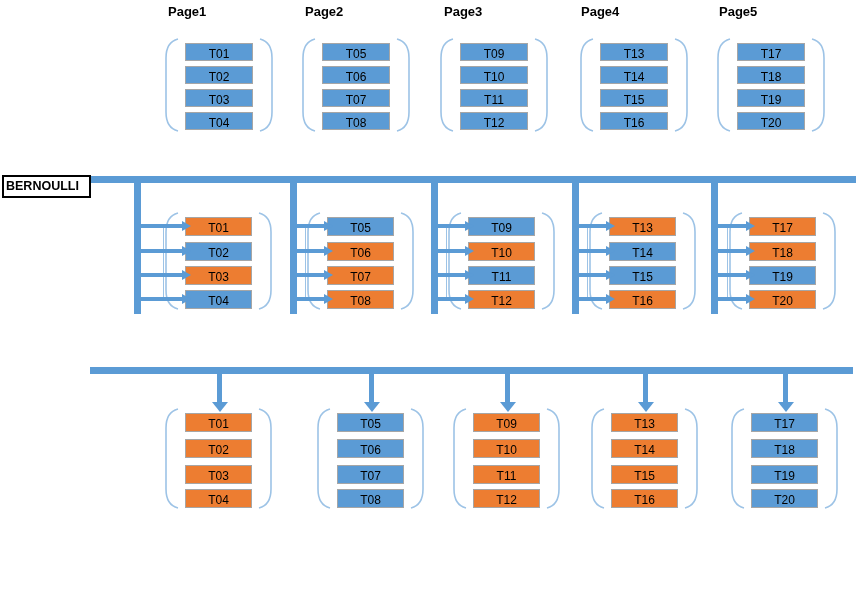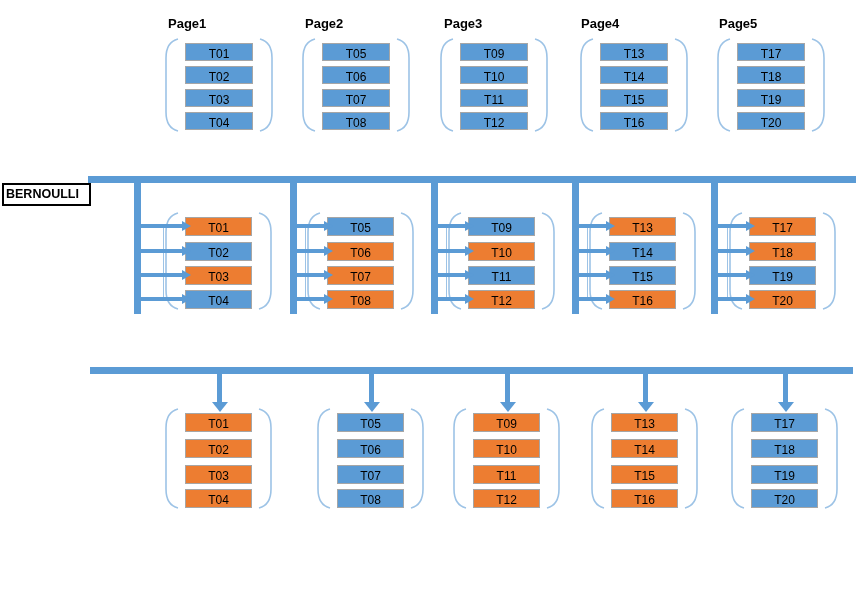--- a/index.html
+++ b/index.html
@@ -1,21 +1,21 @@
 <!DOCTYPE html>
 <html><head>
 <meta charset="utf-8">
 <style>
   html,body{margin:0;padding:0;background:#fff;}
   .canvas{
     position:relative;width:858px;height:594px;background:#fff;overflow:hidden;
     font-family:"Liberation Sans", sans-serif;color:#000;
   }
   .page-title{
-    position:absolute;top:16px;font-size:13px;font-weight:bold;white-space:nowrap;
+    position:absolute;top:4px;font-size:13px;font-weight:bold;white-space:nowrap;
   }
   .divider{
     position:absolute;height:7px;background:#5B9BD5;z-index:1;
   }
   .label-box{
     position:absolute;background:#fff;border:2.5px solid #000;z-index:3;
     font-size:12.5px;font-weight:bold;line-height:19px;padding:0 2px;
     width:81px;height:19px;white-space:nowrap;overflow:hidden;
   }
   .page-group .tuple{
@@ -54,21 +54,21 @@
 
 <div class="canvas">
 
   <span class="page-title" style="left:168px">Page1</span>
   <span class="page-title" style="left:305px">Page2</span>
   <span class="page-title" style="left:444px">Page3</span>
   <span class="page-title" style="left:581px">Page4</span>
   <span class="page-title" style="left:719px">Page5</span>
 
   <div class="divider" style="left:88px;top:176px;width:768px;"></div>
-  <div class="label-box" style="left:2px;top:183px;">BERNOULLI</div>
+  <div class="label-box" style="left:2px;top:175px;">BERNOULLI</div>
 
   <div class="divider" style="left:90px;top:367px;width:763px;"></div>
 
   <div id="rows">
       <div class="bracket" style="left: 164px; top: 38px;"><svg width="15" height="94">
           <path d="M14,1 Q2,4 2,20 L2,74 Q2,90 14,93" fill="none" stroke="#9DC3E6" stroke-width="1.6"></path>
         </svg></div>
       <div class="bracket" style="left: 259px; top: 38px;"><svg width="15" height="94">
           <path d="M1,1 Q13,4 13,20 L13,74 Q13,90 1,93" fill="none" stroke="#9DC3E6" stroke-width="1.6"></path>
         </svg></div>

